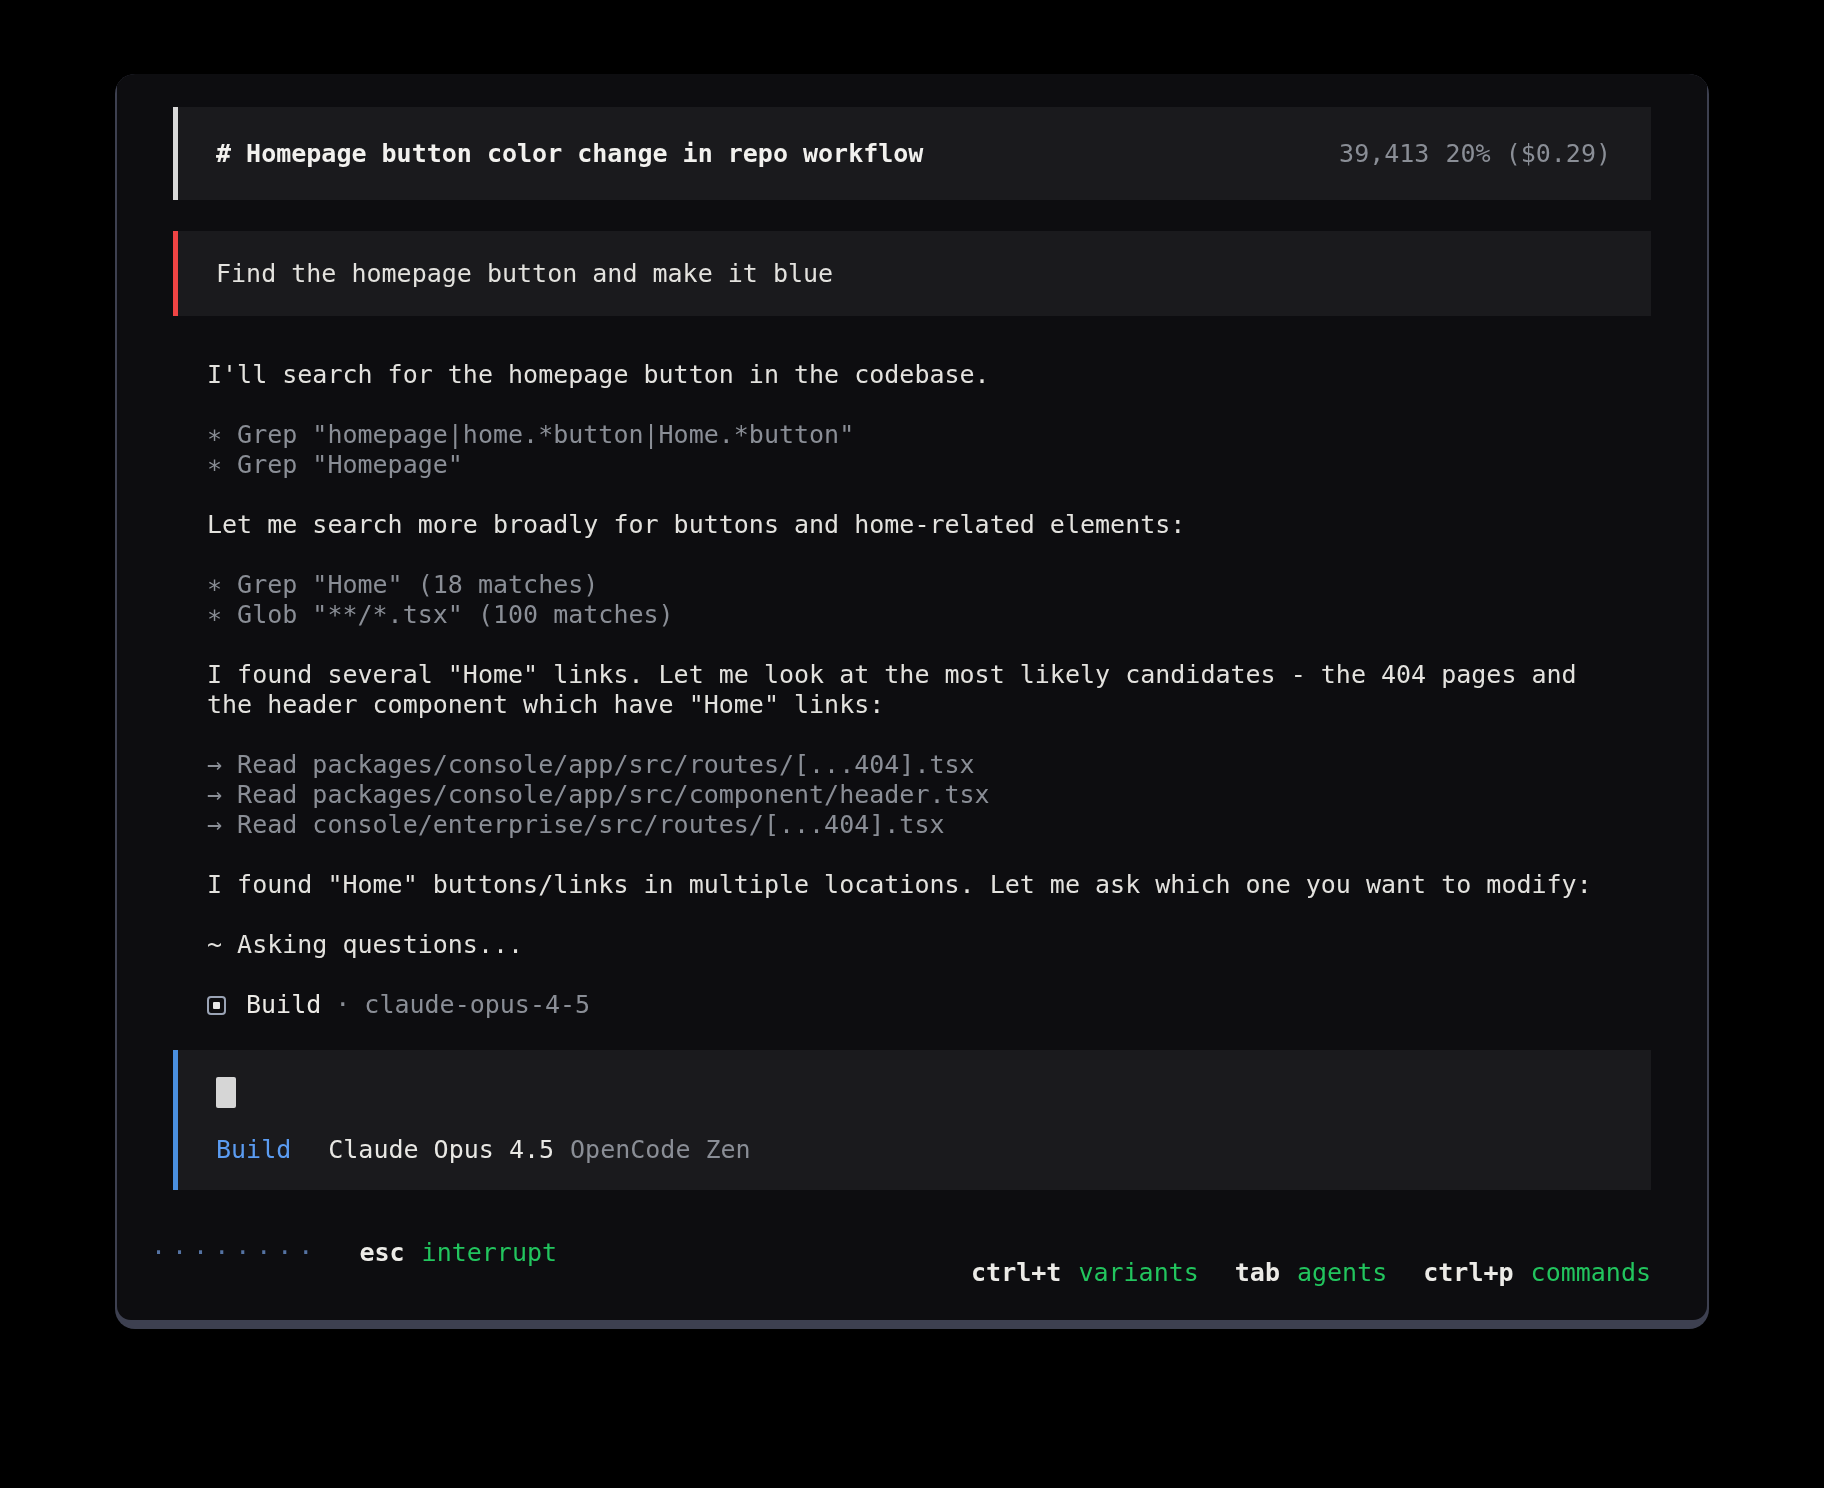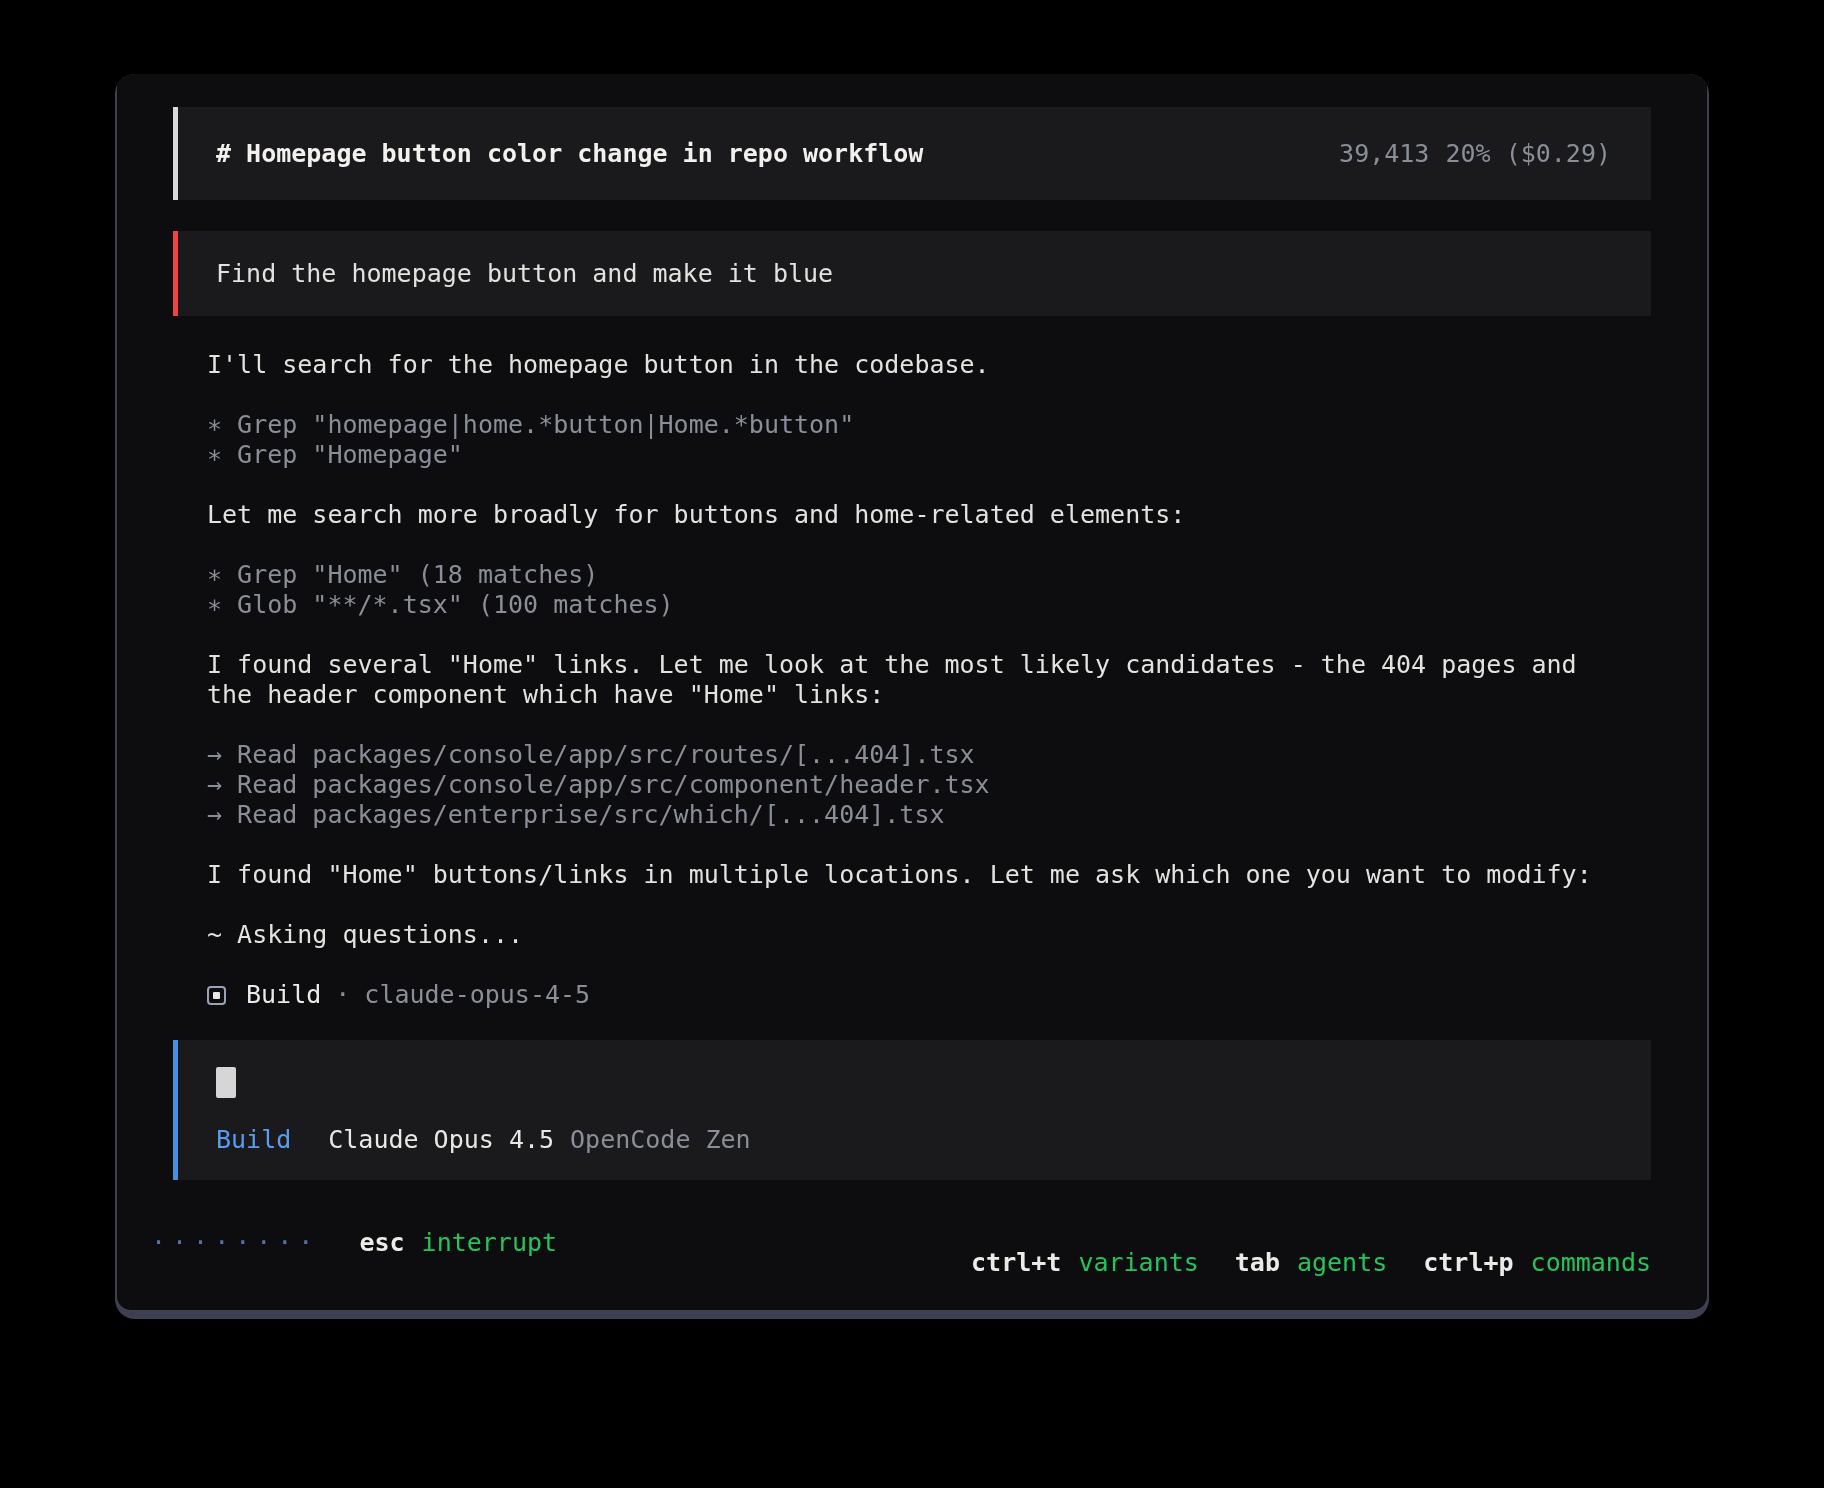--- a/index.html
+++ b/index.html
@@ -70,21 +70,21 @@
   .session-title { font-weight: bold; color: #f2f1ee; }
   .session-stats { display: flex; gap: 16px; color: #8a8e96; }
   .user-block {
     height: 85px;
     border-left: 5px solid #ef4444;
     margin-top: 31px;
     padding: 0 38px;
   }
   
   .conv { margin: 0 34px; padding-top: 34px; }
-  .conv p, .conv .tool-group, .conv .agent-line { margin-bottom: 30px; }
+  .conv p, .conv .tool-group, .conv .agent-line { margin-bottom: 30px; margin-top: 10px; }
   .tool-line { color: #8a8e96; white-space: pre; }
   .agent-line { display: flex; align-items: center; margin-bottom: 28px; }
   .agent-icon {
     width: 19px; height: 19px;
     border: 2px solid #9aa3b5; border-radius: 4px;
     display: inline-flex; align-items: center; justify-content: center;
     margin-right: 20px;
   }
   .agent-icon .dot { width: 7px; height: 7px; background: #e8e8e8; border-radius: 1px; }
   .agent-name { color: #eceae6; }
@@ -154,21 +154,21 @@
       <div class="tool-group">
         <div class="tool-line">∗ Grep "Home" (18 matches)</div>
         <div class="tool-line">∗ Glob "**/*.tsx" (100 matches)</div>
       </div>
 
       <p>I found several "Home" links. Let me look at the most likely candidates - the 404 pages and the header component which have "Home" links:</p>
 
       <div class="tool-group">
         <div class="tool-line">→ Read packages/console/app/src/routes/[...404].tsx</div>
         <div class="tool-line">→ Read packages/console/app/src/component/header.tsx</div>
-        <div class="tool-line">→ Read packages/enterprise/src/which/[...404].tsx</div>
+        <div class="tool-line">→ Read console/enterprise/src/routes/[...404].tsx</div>
       </div>
 
       <p>I found "Home" buttons/links in multiple locations. Let me ask which one you want to modify:</p>
 
       <p>~ Asking questions...</p>
 
       <div class="agent-line">
         <span class="agent-icon">
             <span class="dot"></span>
           </span>

